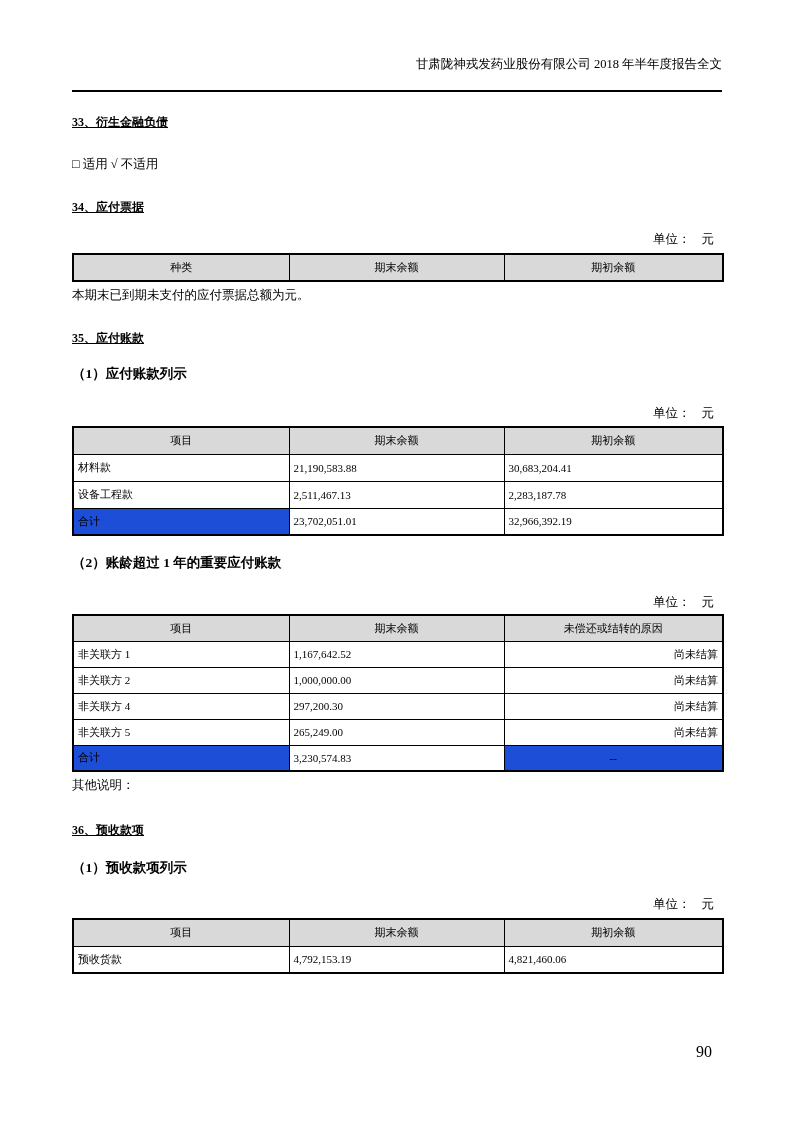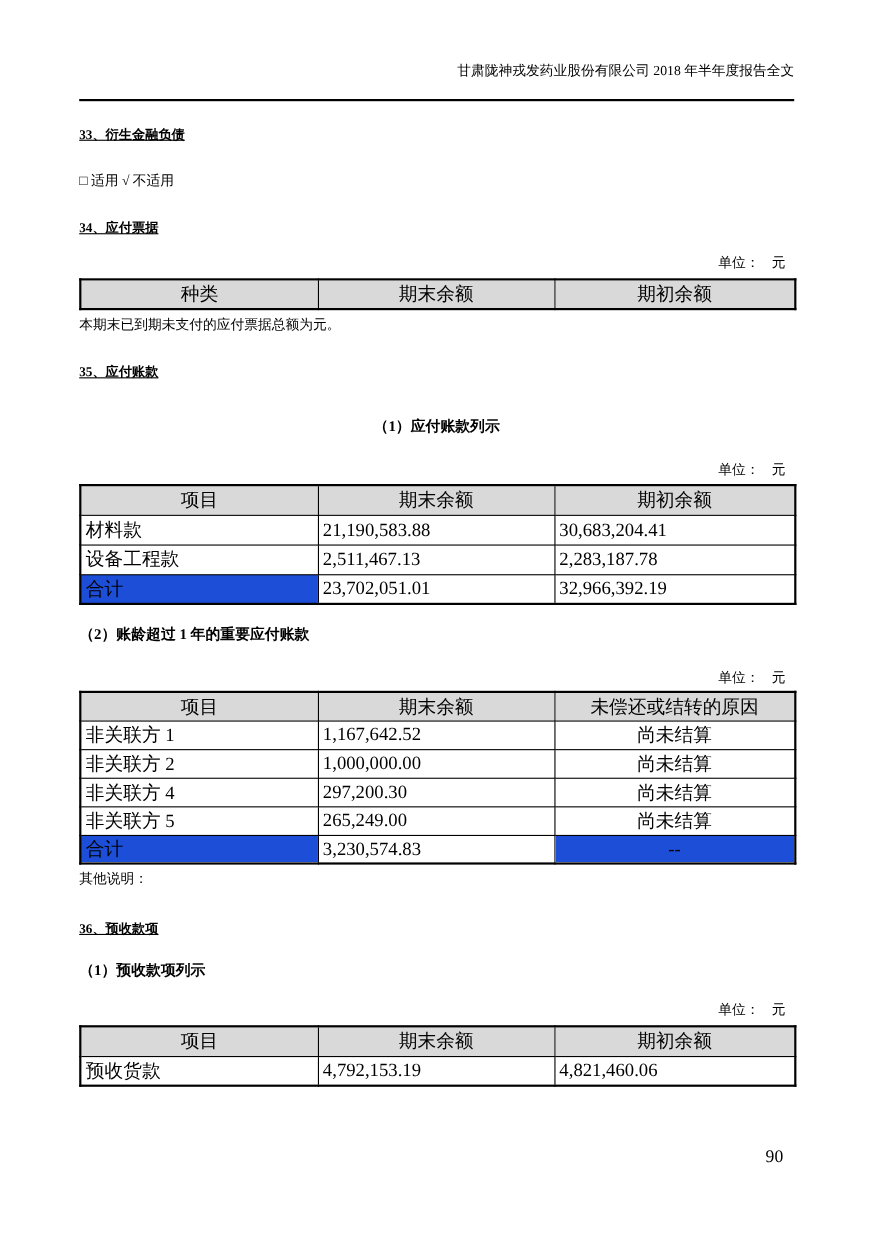--- a/index.html
+++ b/index.html
@@ -27,41 +27,41 @@
   .body-text { font-size: 12.5px; line-height: 16px; }
 
   .unit-line { font-size: 12.5px; line-height: 16px; text-align: right; padding-right: 8px; }
   .unit-val { margin-left: 11px; }
 
   table.tbl {
     width: 650px;
     border-collapse: collapse;
     table-layout: fixed;
     border: 2px solid #000000;
-    font-size: 17px;
+    font-size: 11px;
   }
   table.tbl col.c1 { width: 216px; }
   table.tbl col.c2 { width: 215px; }
   table.tbl col.c3 { width: 219px; }
   table.tbl th, table.tbl td {
     border: 1px solid #000000;
     height: 27px;
     padding: 0 4px;
     overflow: hidden;
     white-space: nowrap;
   }
   table.tbl.compact th, table.tbl.compact td { height: 26px; }
   table.tbl th {
     background: #d9d9d9;
     font-weight: normal;
     text-align: center;
   }
   td.cell-label { text-align: left; padding-left: 5px; }
   td.cell-num { padding-right: 2px; }
-  td.cell-reason { text-align: center; padding-left: 4px; }
+  td.cell-reason { text-align: right; padding-left: 4px; }
   td.cell-gray { background: #1d4ed8; }
   td.cell-dash { text-align: center; }
 
   .page-number {
     position: absolute;
     top: 1044px;
     right: 81px;
     font-size: 16px;
     line-height: 15px;
   }
@@ -93,21 +93,21 @@
           <tr>
         <th>种类</th>
         <th>期末余额</th>
         <th>期初余额</th>
       </tr>
     </tbody>
       </table>
     <div class="body-text" style="margin-top:5px;">本期末已到期未支付的应付票据总额为元。</div>
 
     <div class="h1" style="margin-top:26px;">35、应付账款</div>
-    <div class="h2" style="margin-top:32px;text-align:center;">（1）应付账款列示</div>
+    <div class="h2" style="margin-top:18px;">（1）应付账款列示</div>
     <div class="unit-line" style="margin-top:23px;">
       <span>单位：</span><span class="unit-val">元</span>
     </div>
     <table class="tbl" style="margin-top:5px;">
       <colgroup>
           <col class="c1">
           <col class="c2">
           <col class="c3">
         </colgroup>
       <tbody>

